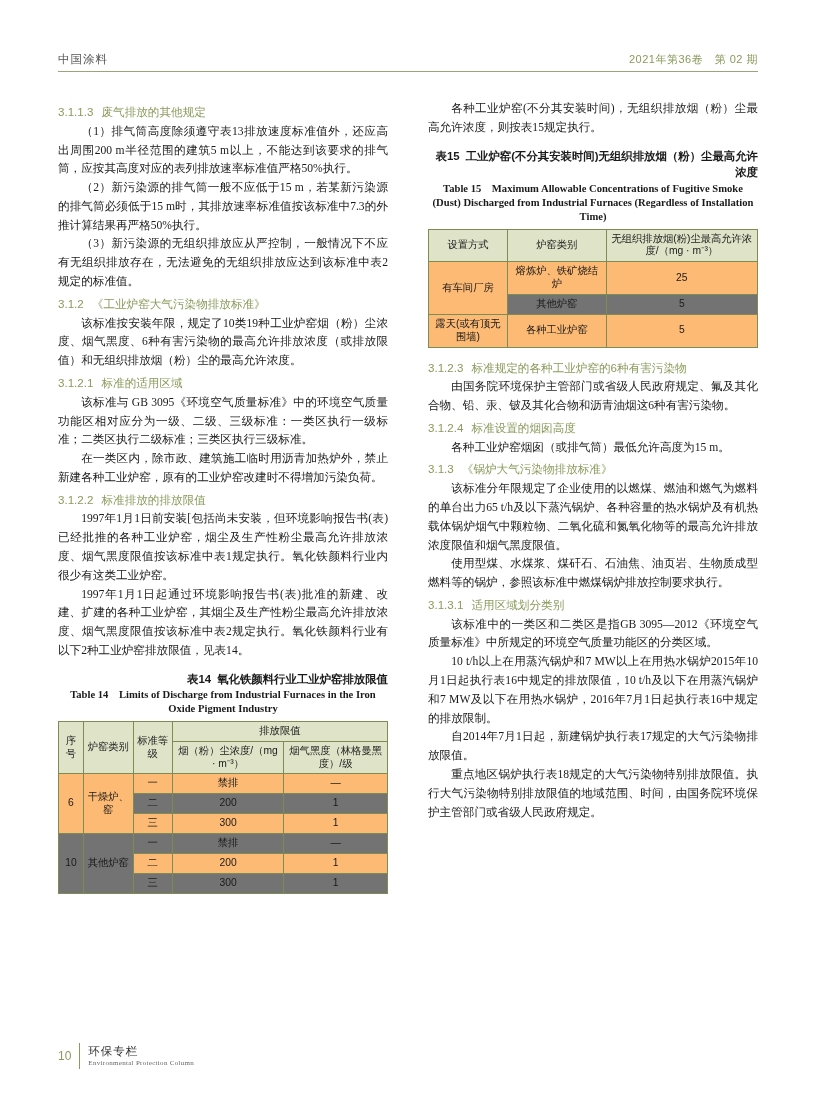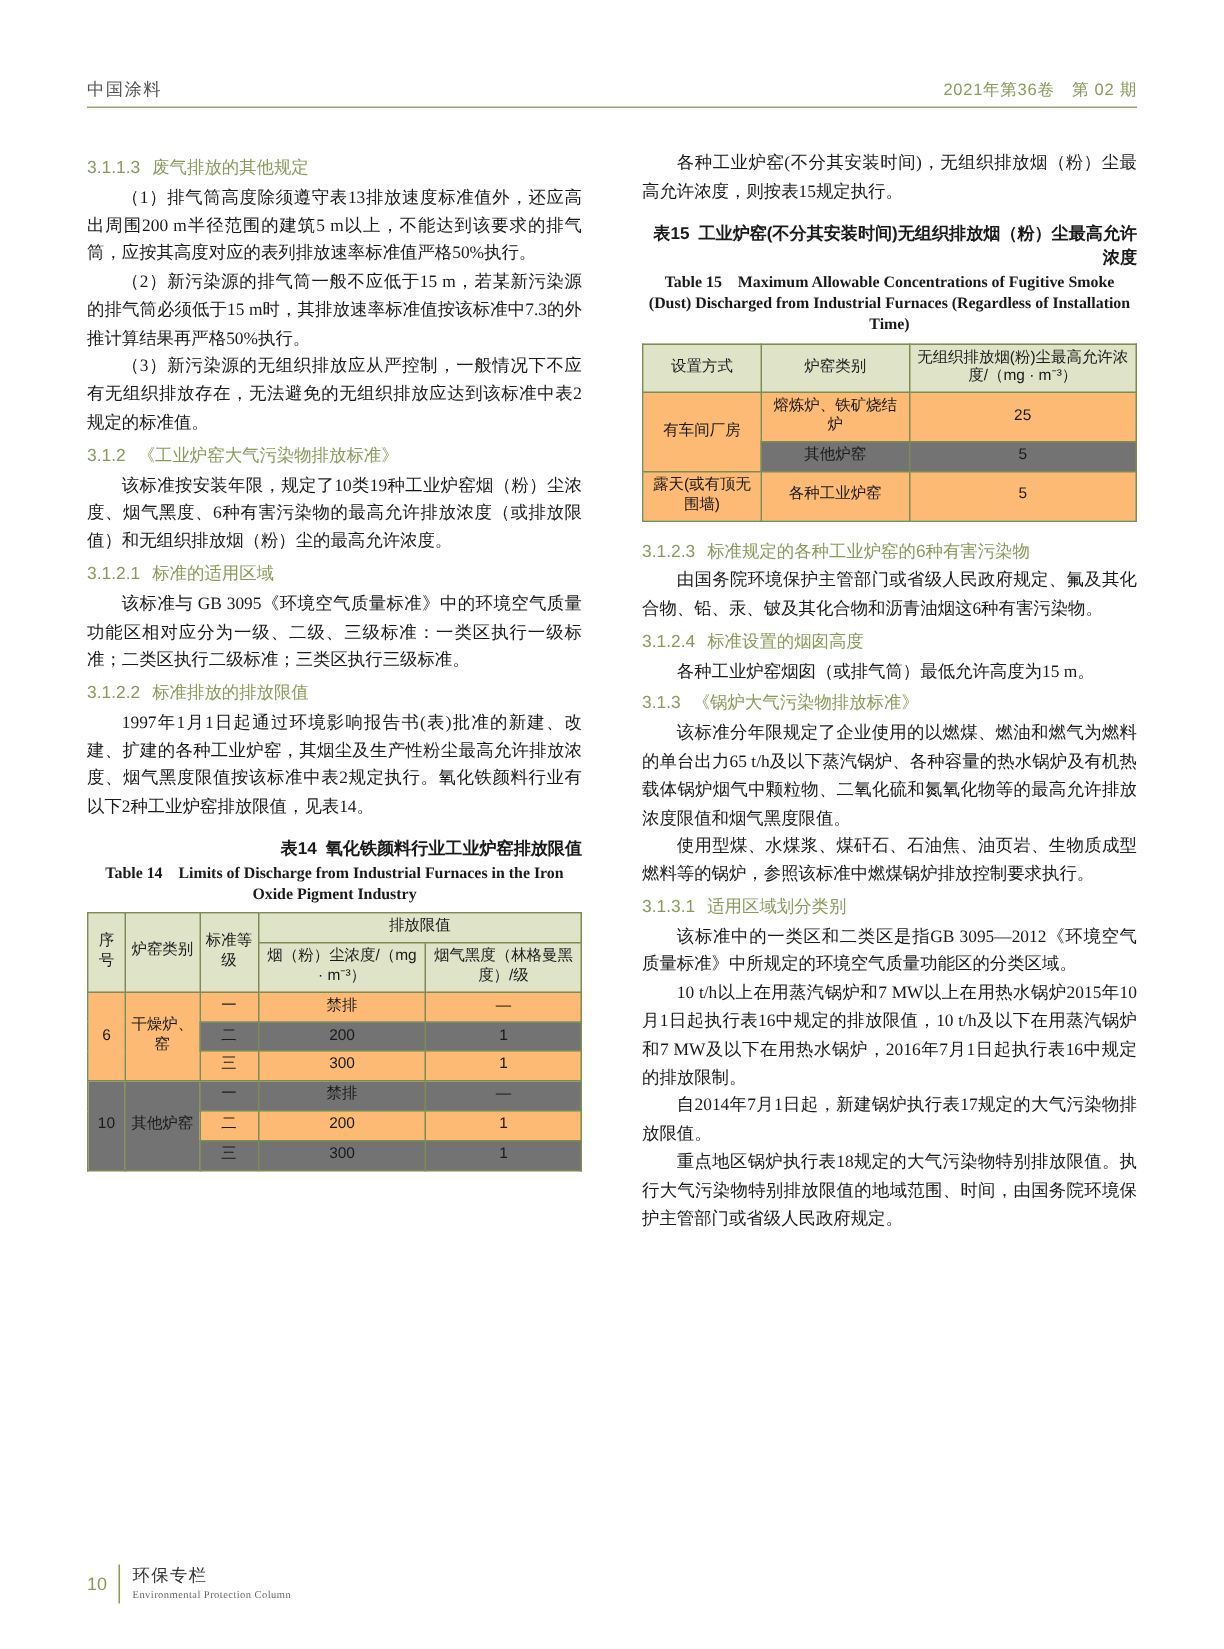--- a/index.html
+++ b/index.html
@@ -158,24 +158,26 @@
 
       <div class="h3">
         <span class="num">3.1.2</span><span>《工业炉窑大气污染物排放标准》</span>
       </div>
       <p class="p">该标准按安装年限，规定了10类19种工业炉窑烟（粉）尘浓度、烟气黑度、6种有害污染物的最高允许排放浓度（或排放限值）和无组织排放烟（粉）尘的最高允许浓度。</p>
 
       <div class="h3">
         <span class="num">3.1.2.1</span><span>标准的适用区域</span>
       </div>
       <p class="p">该标准与 GB 3095《环境空气质量标准》中的环境空气质量功能区相对应分为一级、二级、三级标准：一类区执行一级标准；二类区执行二级标准；三类区执行三级标准。</p>
+      <p class="p">在一类区内，除市政、建筑施工临时用沥青加热炉外，禁止新建各种工业炉窑，原有的工业炉窑改建时不得增加污染负荷。</p>
 
       <div class="h3">
         <span class="num">3.1.2.2</span><span>标准排放的排放限值</span>
       </div>
+      <p class="p">1997年1月1日前安装[包括尚未安装，但环境影响报告书(表)已经批推的各种工业炉窑，烟尘及生产性粉尘最高允许排放浓度、烟气黑度限值按该标准中表1规定执行。氧化铁颜料行业内很少有这类工业炉窑。</p>
       <p class="p">1997年1月1日起通过环境影响报告书(表)批准的新建、改建、扩建的各种工业炉窑，其烟尘及生产性粉尘最高允许排放浓度、烟气黑度限值按该标准中表2规定执行。氧化铁颜料行业有以下2种工业炉窑排放限值，见表14。</p>
 
       <div class="tbl-caption">
         <span class="label">表14</span><span>氧化铁颜料行业工业炉窑排放限值</span>
       </div>
       <div class="tbl-caption-en">Table 14　Limits of Discharge from Industrial Furnaces in the Iron Oxide Pigment Industry</div>
 
       <table class="doc">
         <thead>
           <tr>

